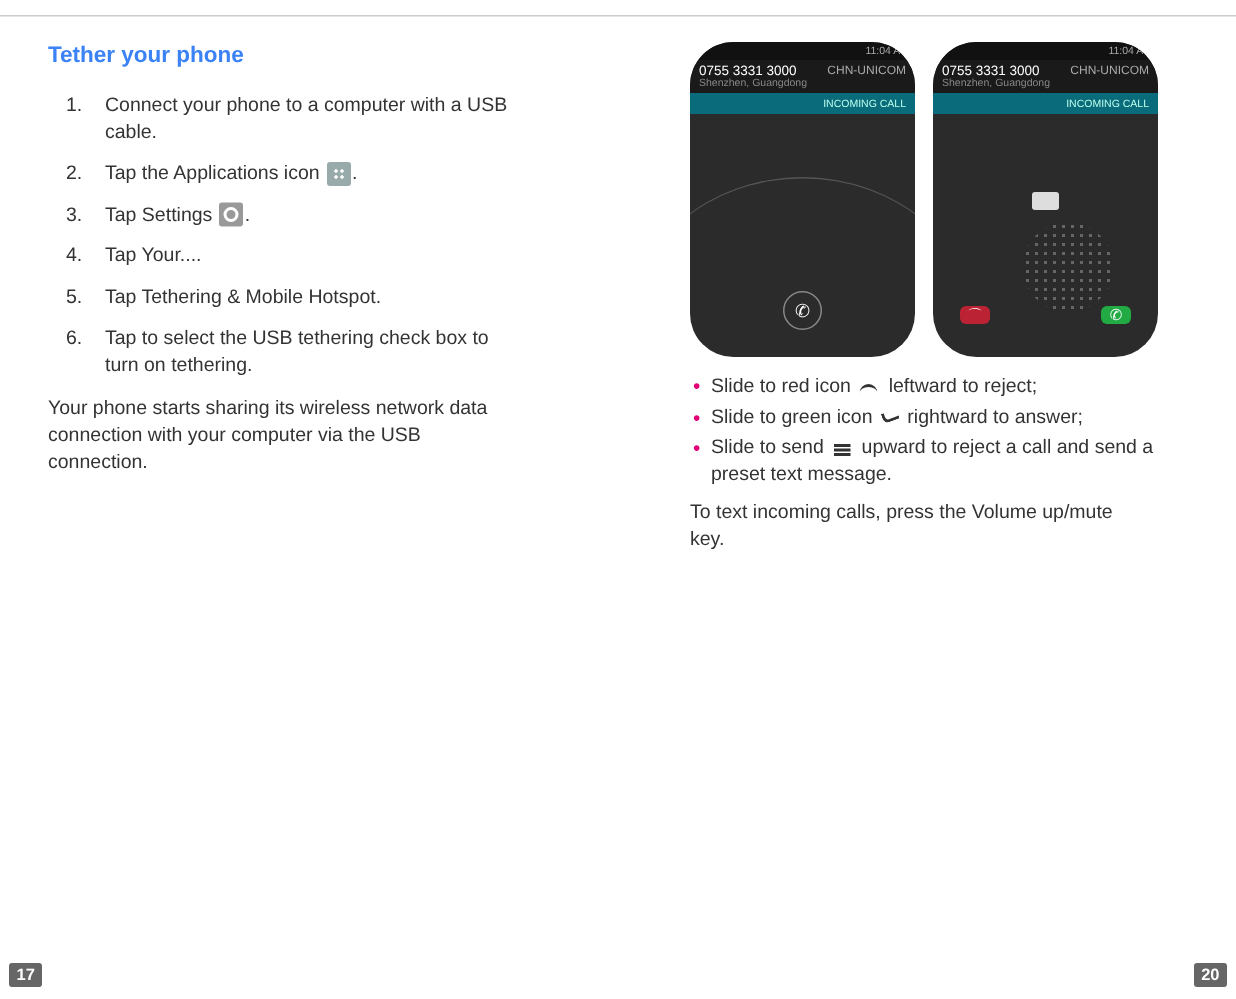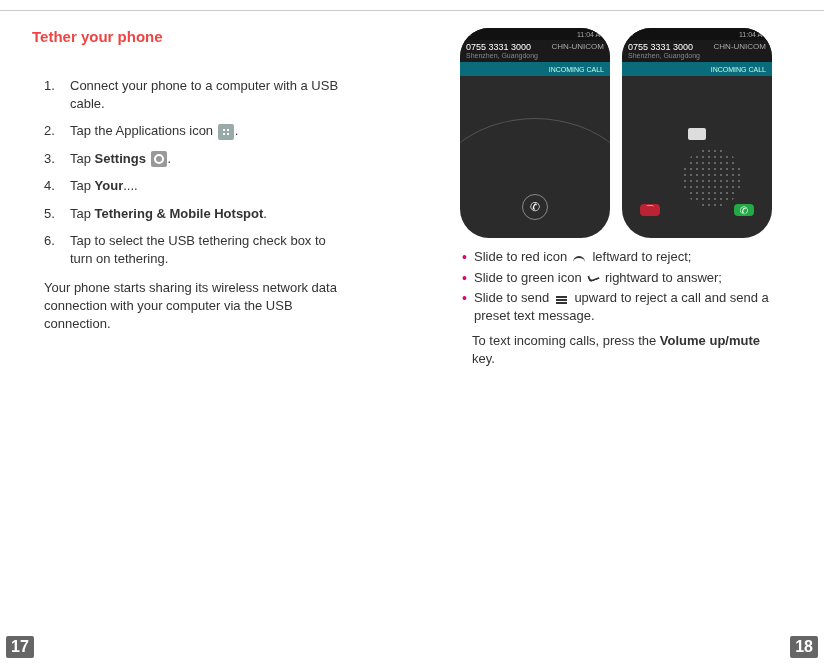--- a/index.html
+++ b/index.html
@@ -18,46 +18,45 @@
     border-top: 1px solid #ccc;
   }
   .page {
     position: absolute;
     top: 28px;
     width: 380px;
   }
   .page.left { left: 32px; }
   .page.right { left: 460px; width: 340px; }
   h2.section-title {
-    color: #ef4444;
+    color: #3b82f6;
     font-size: 15px;
     font-weight: bold;
-    margin-bottom: 32px;
+    margin-bottom: 16px;
   }
   ol.steps {
     list-style: none;
     margin: 0 0 12px 12px;
     max-width: 300px;
   }
   ol.steps li {
     display: flex;
     margin-bottom: 10px;
     line-height: 1.35;
   }
   ol.steps li .num {
     width: 26px;
     flex-shrink: 0;
   }
   ol.steps li .body { flex: 1; }
-  .bold { font-weight: bold; }
+  .bold { font-weight: normal; }
   p.para {
     line-height: 1.35;
     margin-bottom: 10px;
     max-width: 300px;
-    margin-left: 12px;
   }
   
   .icon {
     display: inline-block;
     vertical-align: middle;
     width: 16px; height: 16px;
     background: #888;
     border-radius: 2px;
     position: relative;
     margin: 0 1px;
@@ -170,21 +169,21 @@
     background-size:6px 6px; border-radius:50%;
   }
   .phone .msg-chip{
     position:absolute; top:100px; left:66px; width:18px; height:12px;
     background:#ddd; border-radius:2px;
   }
   
   .pagenum {
     position:absolute; bottom:8px;
     background:#666; color:#fff;
-    font-size:16px; font-weight:bold;
+    font-size:11px; font-weight:bold;
     padding:2px 5px; border-radius:2px;
   }
   .pagenum.left{ left:6px; }
   .pagenum.right{ right:6px; }
 </style>
 </head>
 <body>
 
 <div class="top-rule"></div>
 
@@ -282,13 +281,13 @@
       <span>Slide to send </span><span class="icon msg"></span><span> upward to reject a call and send a preset text message.</span>
     </li>
   </ul>
 
   <p class="para">
     <span>To text incoming calls, press the </span><span class="bold">Volume up/mute</span><span> key.</span>
   </p>
 </div>
 
 <div class="pagenum left">17</div>
-<div class="pagenum right">18</div>
+<div class="pagenum right">20</div>
 
 </body></html>

